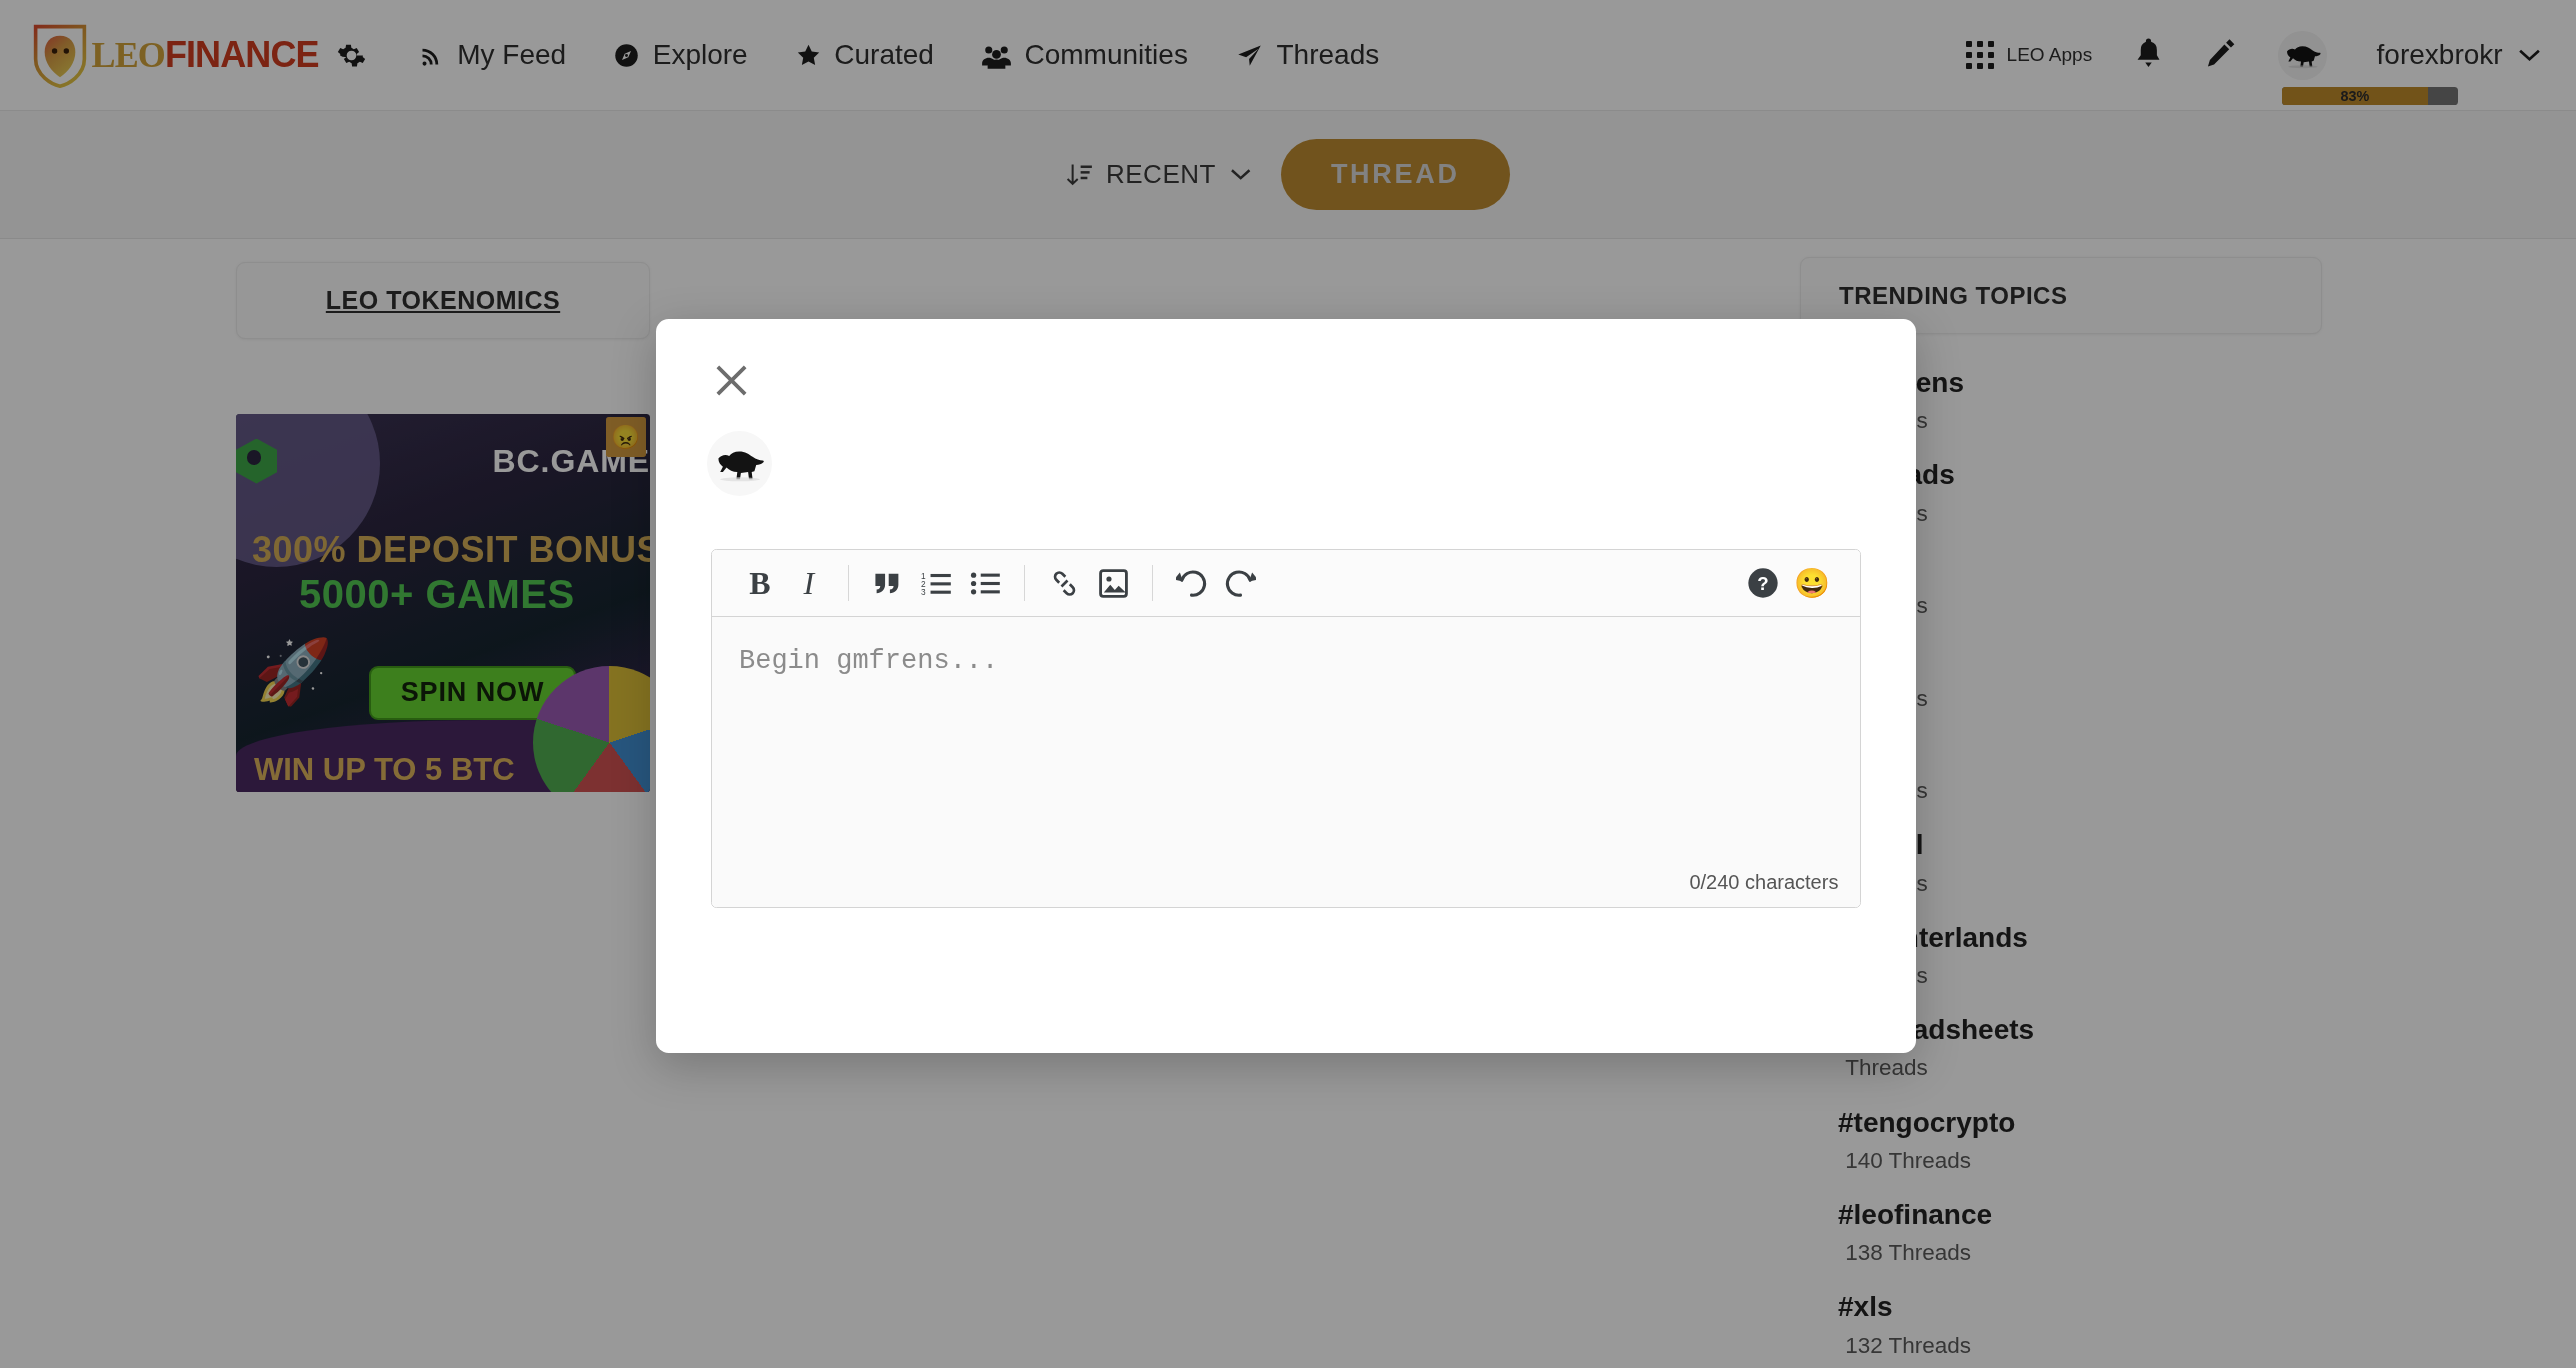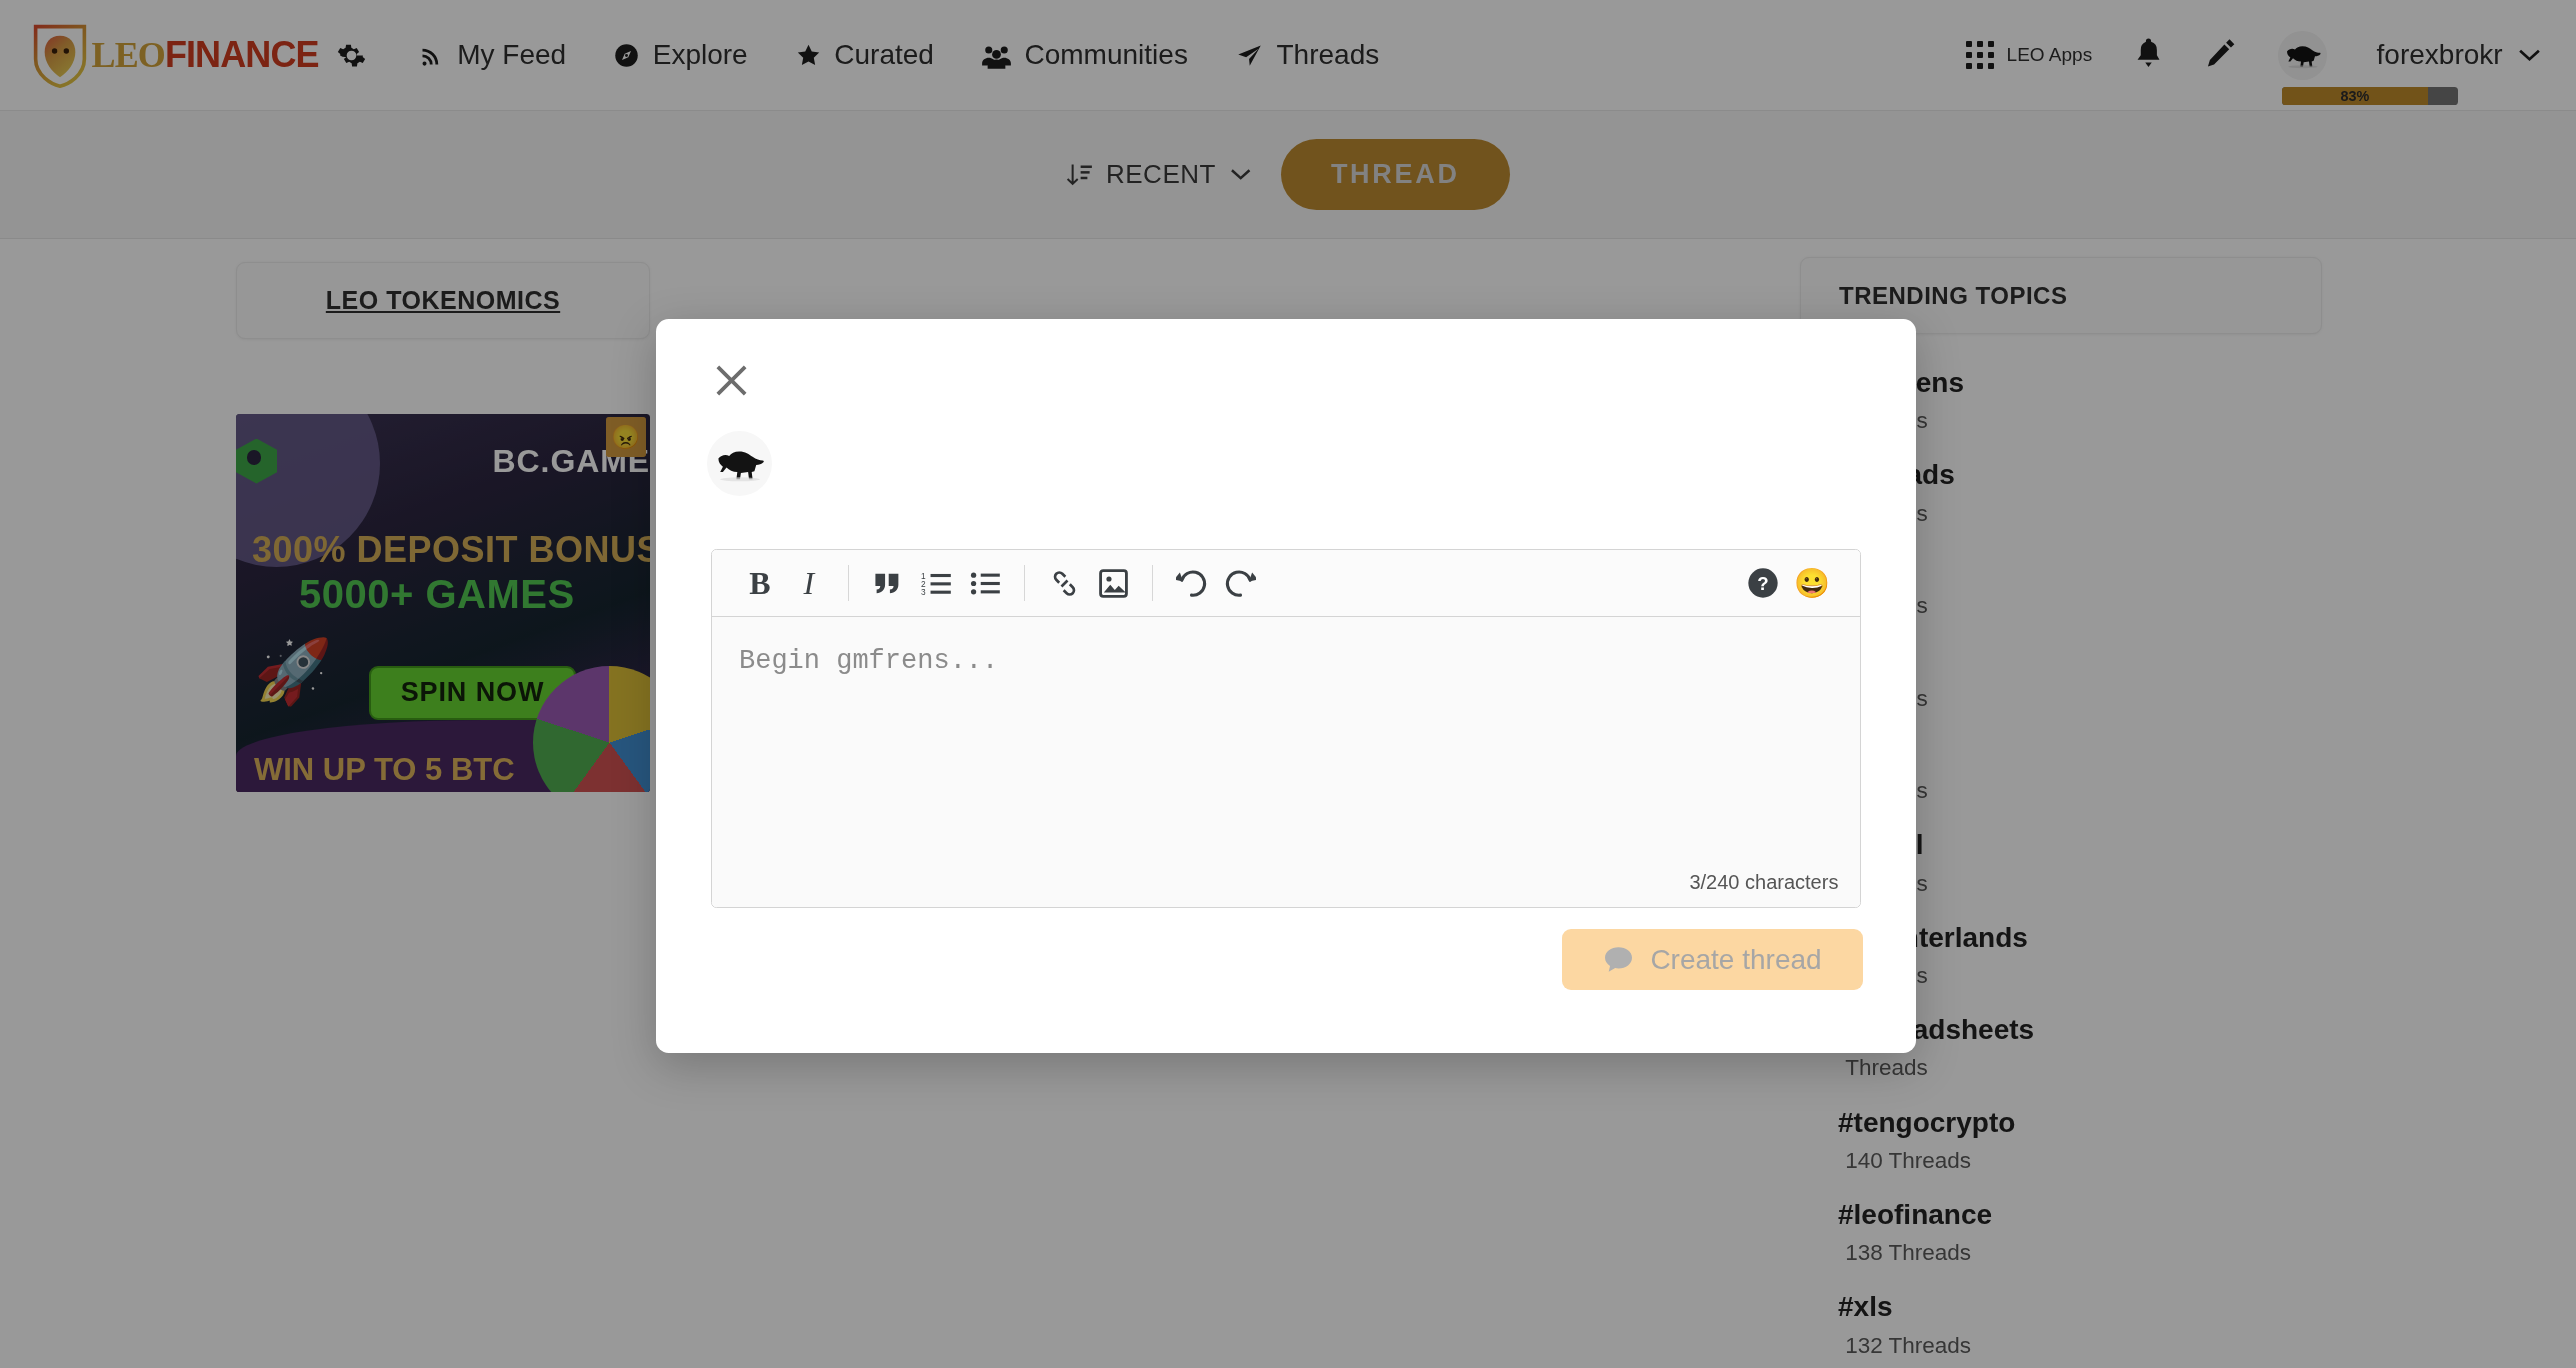--- a/index.html
+++ b/index.html
@@ -526,25 +526,19 @@
           <text x="12" y="17.5" font-size="14" font-weight="bold" fill="#ffffff" text-anchor="middle" font-family="Liberation Sans, sans-serif">?</text>
         </svg>
       </div>
       <div class="tb-btn">
         <span style="font-size:29px;line-height:1;">😀</span>
       </div>
     </div>
 
     <div class="editor-body">
       <div class="editor-placeholder">Begin gmfrens...</div>
-      <div class="char-count">3/240 characters</div>
+      <div class="char-count">0/240 characters</div>
     </div>
   </div>
 
-  <button class="create-btn">
-    <svg width="31" height="27" viewBox="0 0 24 22">
-      <path fill="#b0b0b0" d="M12 1C5.9 1 1 4.8 1 9.5c0 2.7 1.6 5.1 4.1 6.7L4 21l5.3-3c.9.2 1.8.3 2.7.3 6.1 0 11-3.8 11-8.8S18.1 1 12 1z"></path>
-    </svg>
-    <span>Create thread</span>
-  </button>
 
 </div>
 
 
 </body></html>

